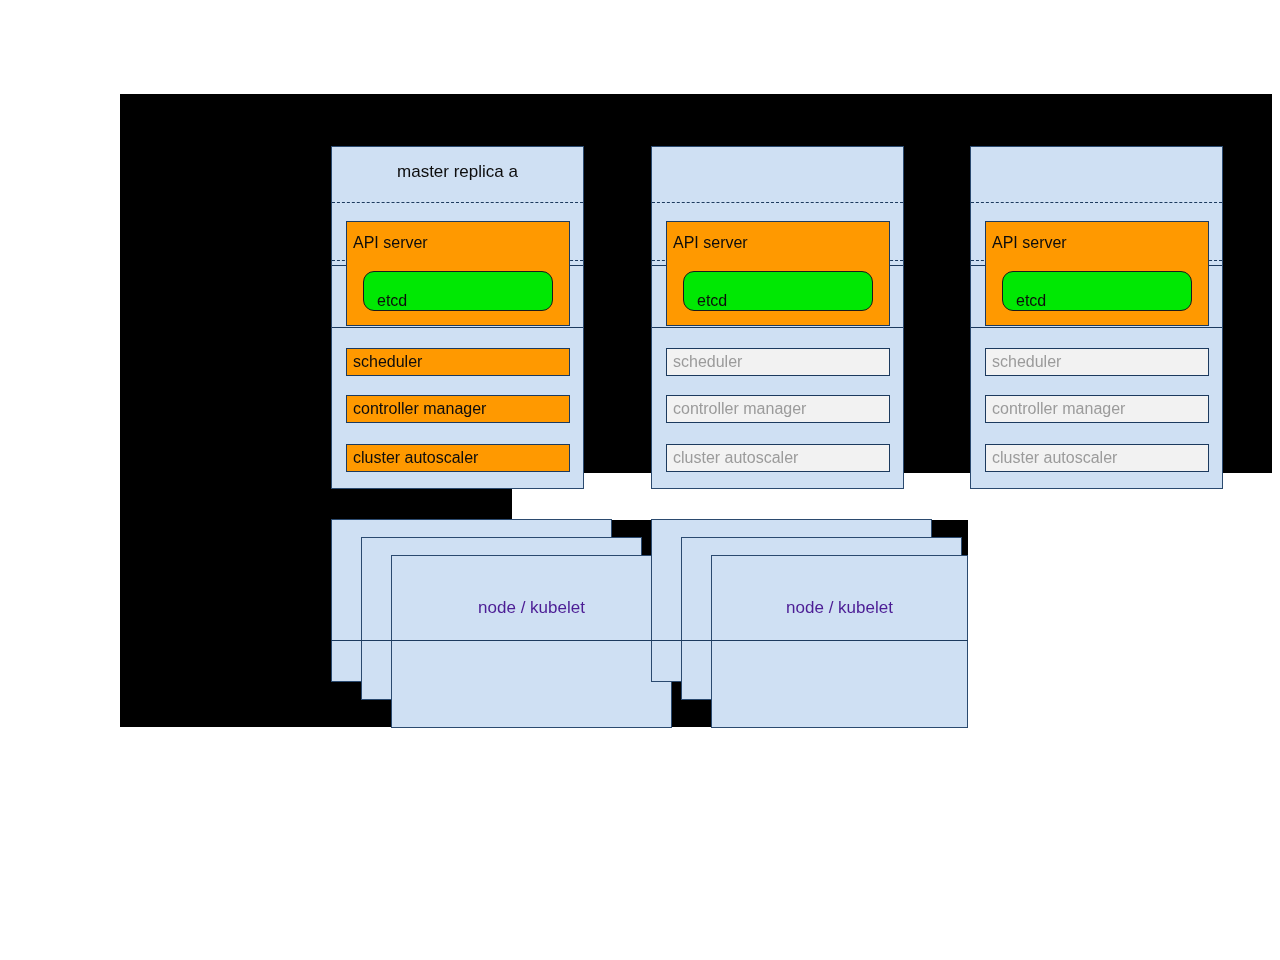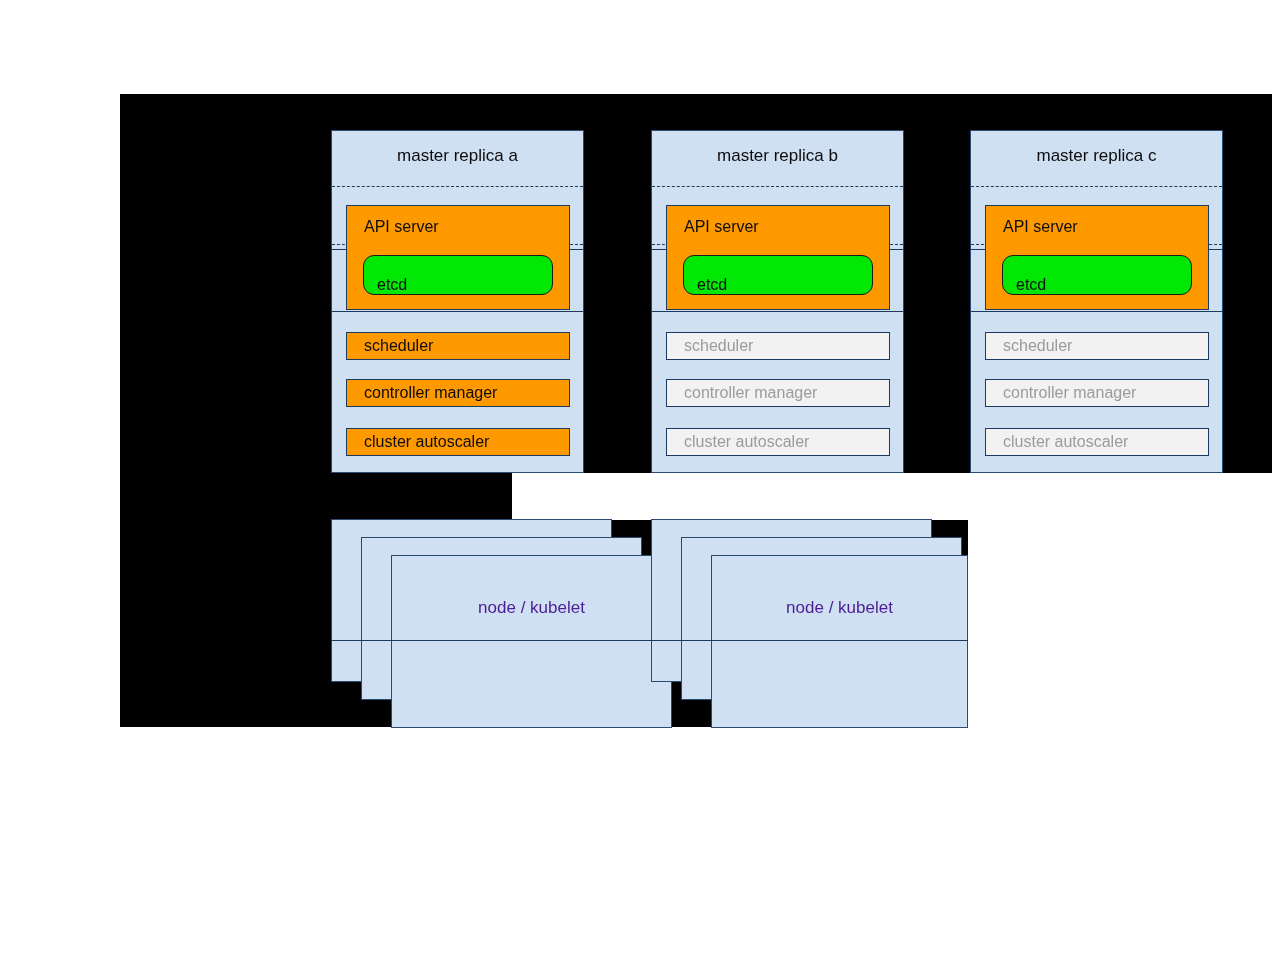--- a/index.html
+++ b/index.html
@@ -5,32 +5,32 @@
   html,body{margin:0;padding:0;background:#ffffff;}
   body{width:1280px;height:960px;position:relative;overflow:hidden;
        font-family:"Liberation Sans","DejaVu Sans",sans-serif;}
 
   #stage{position:absolute;left:0;top:0;width:1280px;height:960px;background:#ffffff;}
 
   
   .black-band{position:absolute;background:#000000;}
 
   
-  .replica{position:absolute;background:#cfe0f3;border:1px solid #2b4a6f;box-sizing:border-box;}
+  .replica{position:absolute;background:#cfe0f3;border:1px solid #2b4a6f;box-sizing:border-box;margin-top:16px;}
   .replica-title{position:absolute;left:0;right:0;top:14px;text-align:center;
                  font-size:17px;color:#0d0d0d;line-height:22px;}
 
   
   .rule-dashed{position:absolute;left:0;right:0;height:0;border-top:1.6px dashed #1c3a5e;}
   .rule-solid{position:absolute;left:0;right:0;height:0;border-top:1.2px solid #1c3a5e;}
 
   
   .pill{position:absolute;box-sizing:border-box;border:1.3px solid #1c3a5e;
         display:flex;align-items:center;font-size:16px;line-height:18px;}
-  .pill span{padding-left:17px;}
+  .pill span{padding-left:6px;}
   .pill.active{background:#ff9900;color:#0d0d0d;}
   .pill.inactive{background:#f2f2f2;color:#9b9b9b;}
 
   
   .etcd{position:absolute;box-sizing:border-box;background:#00e803;
         border:1.5px solid #1a1a1a;border-radius:11px;
         display:flex;align-items:flex-end;font-size:16px;color:#0d0d0d;}
   .etcd span{padding-left:13px;}
 
   
@@ -79,21 +79,20 @@
     </div>
     <div class="pill active" style="left:14px;top:248px;width:224px;height:28px;">
       <span>controller manager</span>
     </div>
     <div class="pill active" style="left:14px;top:297px;width:224px;height:28px;">
       <span>cluster autoscaler</span>
     </div>
   </div>
 
   <div class="replica" style="left:651px;top:130px;width:253px;height:343px;">
-    <div class="replica-title">master replica b</div>
     <div class="rule-dashed" style="top:55px;"></div>
     <div class="rule-dashed" style="top:113px;"></div>
     <div class="rule-solid" style="top:118px;"></div>
     <div class="rule-solid" style="top:180px;"></div>
 
     <div class="pill active" style="left:14px;top:74px;width:224px;height:105px;align-items:flex-start;">
       <span style="padding-top:12px;">API server</span>
     </div>
 
     <div class="etcd" style="left:31px;top:124px;width:190px;height:40px;">
@@ -105,21 +104,20 @@
     </div>
     <div class="pill inactive" style="left:14px;top:248px;width:224px;height:28px;">
       <span>controller manager</span>
     </div>
     <div class="pill inactive" style="left:14px;top:297px;width:224px;height:28px;">
       <span>cluster autoscaler</span>
     </div>
   </div>
 
   <div class="replica" style="left:970px;top:130px;width:253px;height:343px;">
-    <div class="replica-title">master replica c</div>
     <div class="rule-dashed" style="top:55px;"></div>
     <div class="rule-dashed" style="top:113px;"></div>
     <div class="rule-solid" style="top:118px;"></div>
     <div class="rule-solid" style="top:180px;"></div>
 
     <div class="pill active" style="left:14px;top:74px;width:224px;height:105px;align-items:flex-start;">
       <span style="padding-top:12px;">API server</span>
     </div>
 
     <div class="etcd" style="left:31px;top:124px;width:190px;height:40px;">

